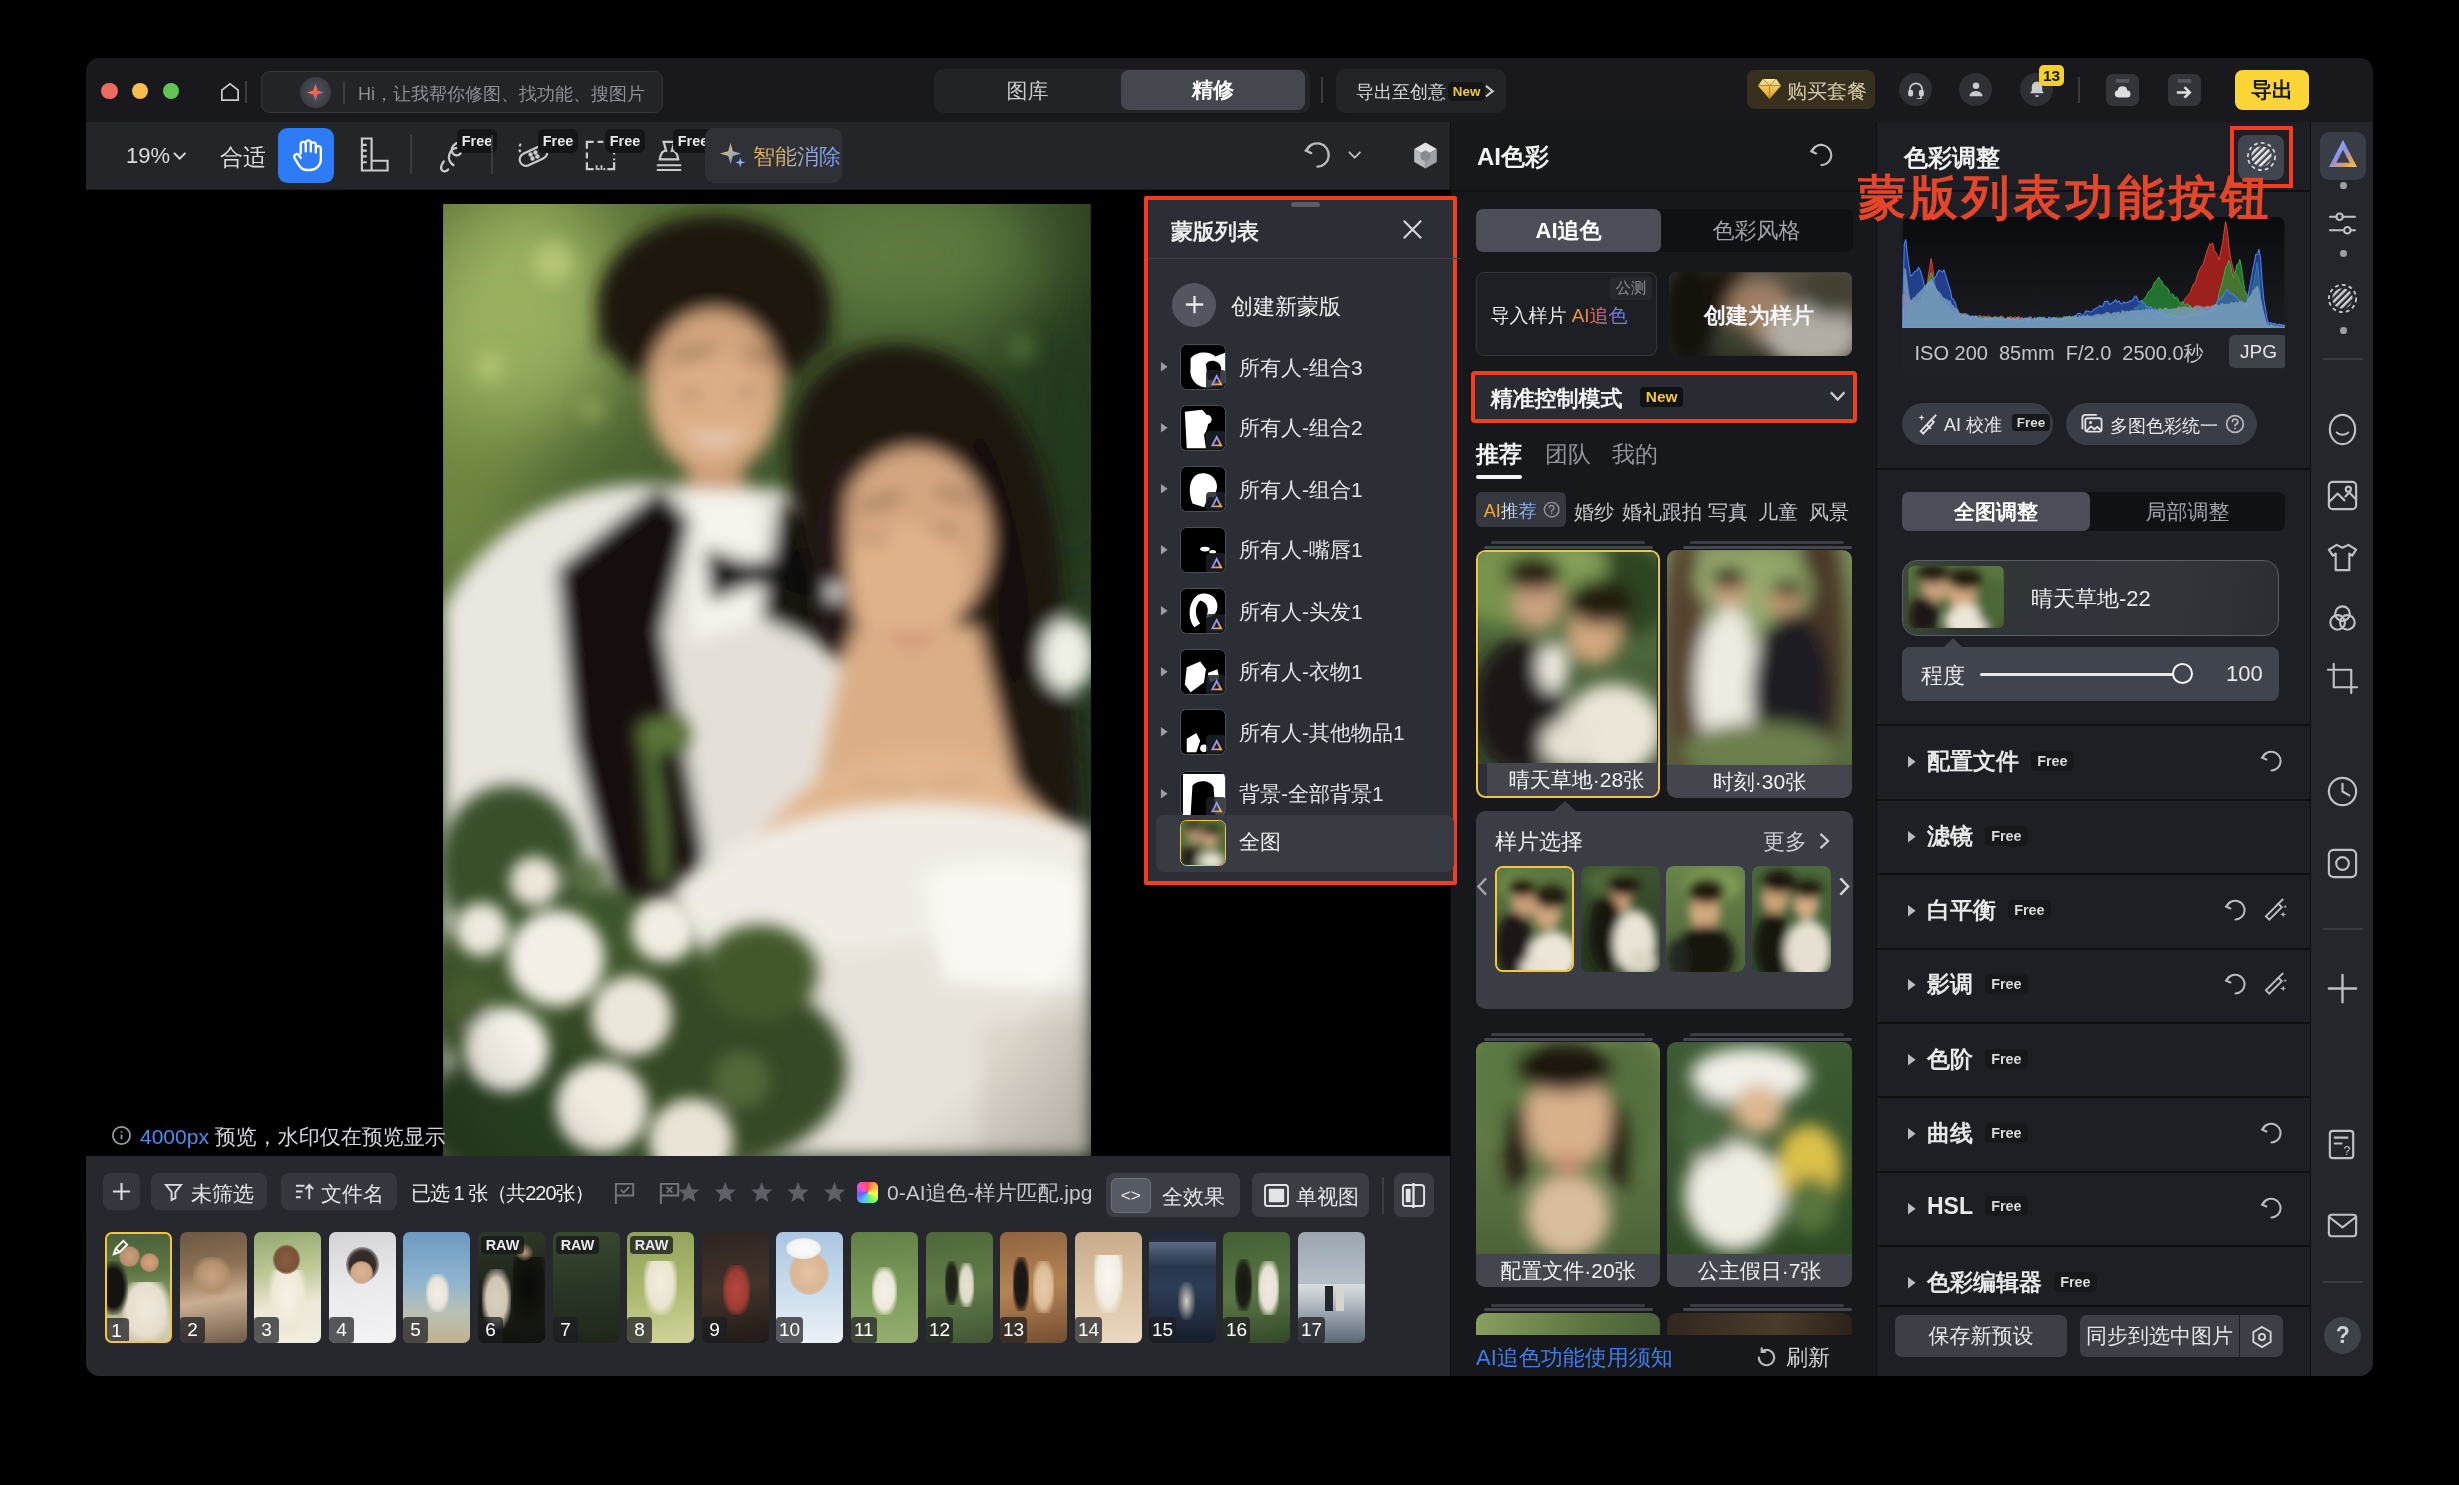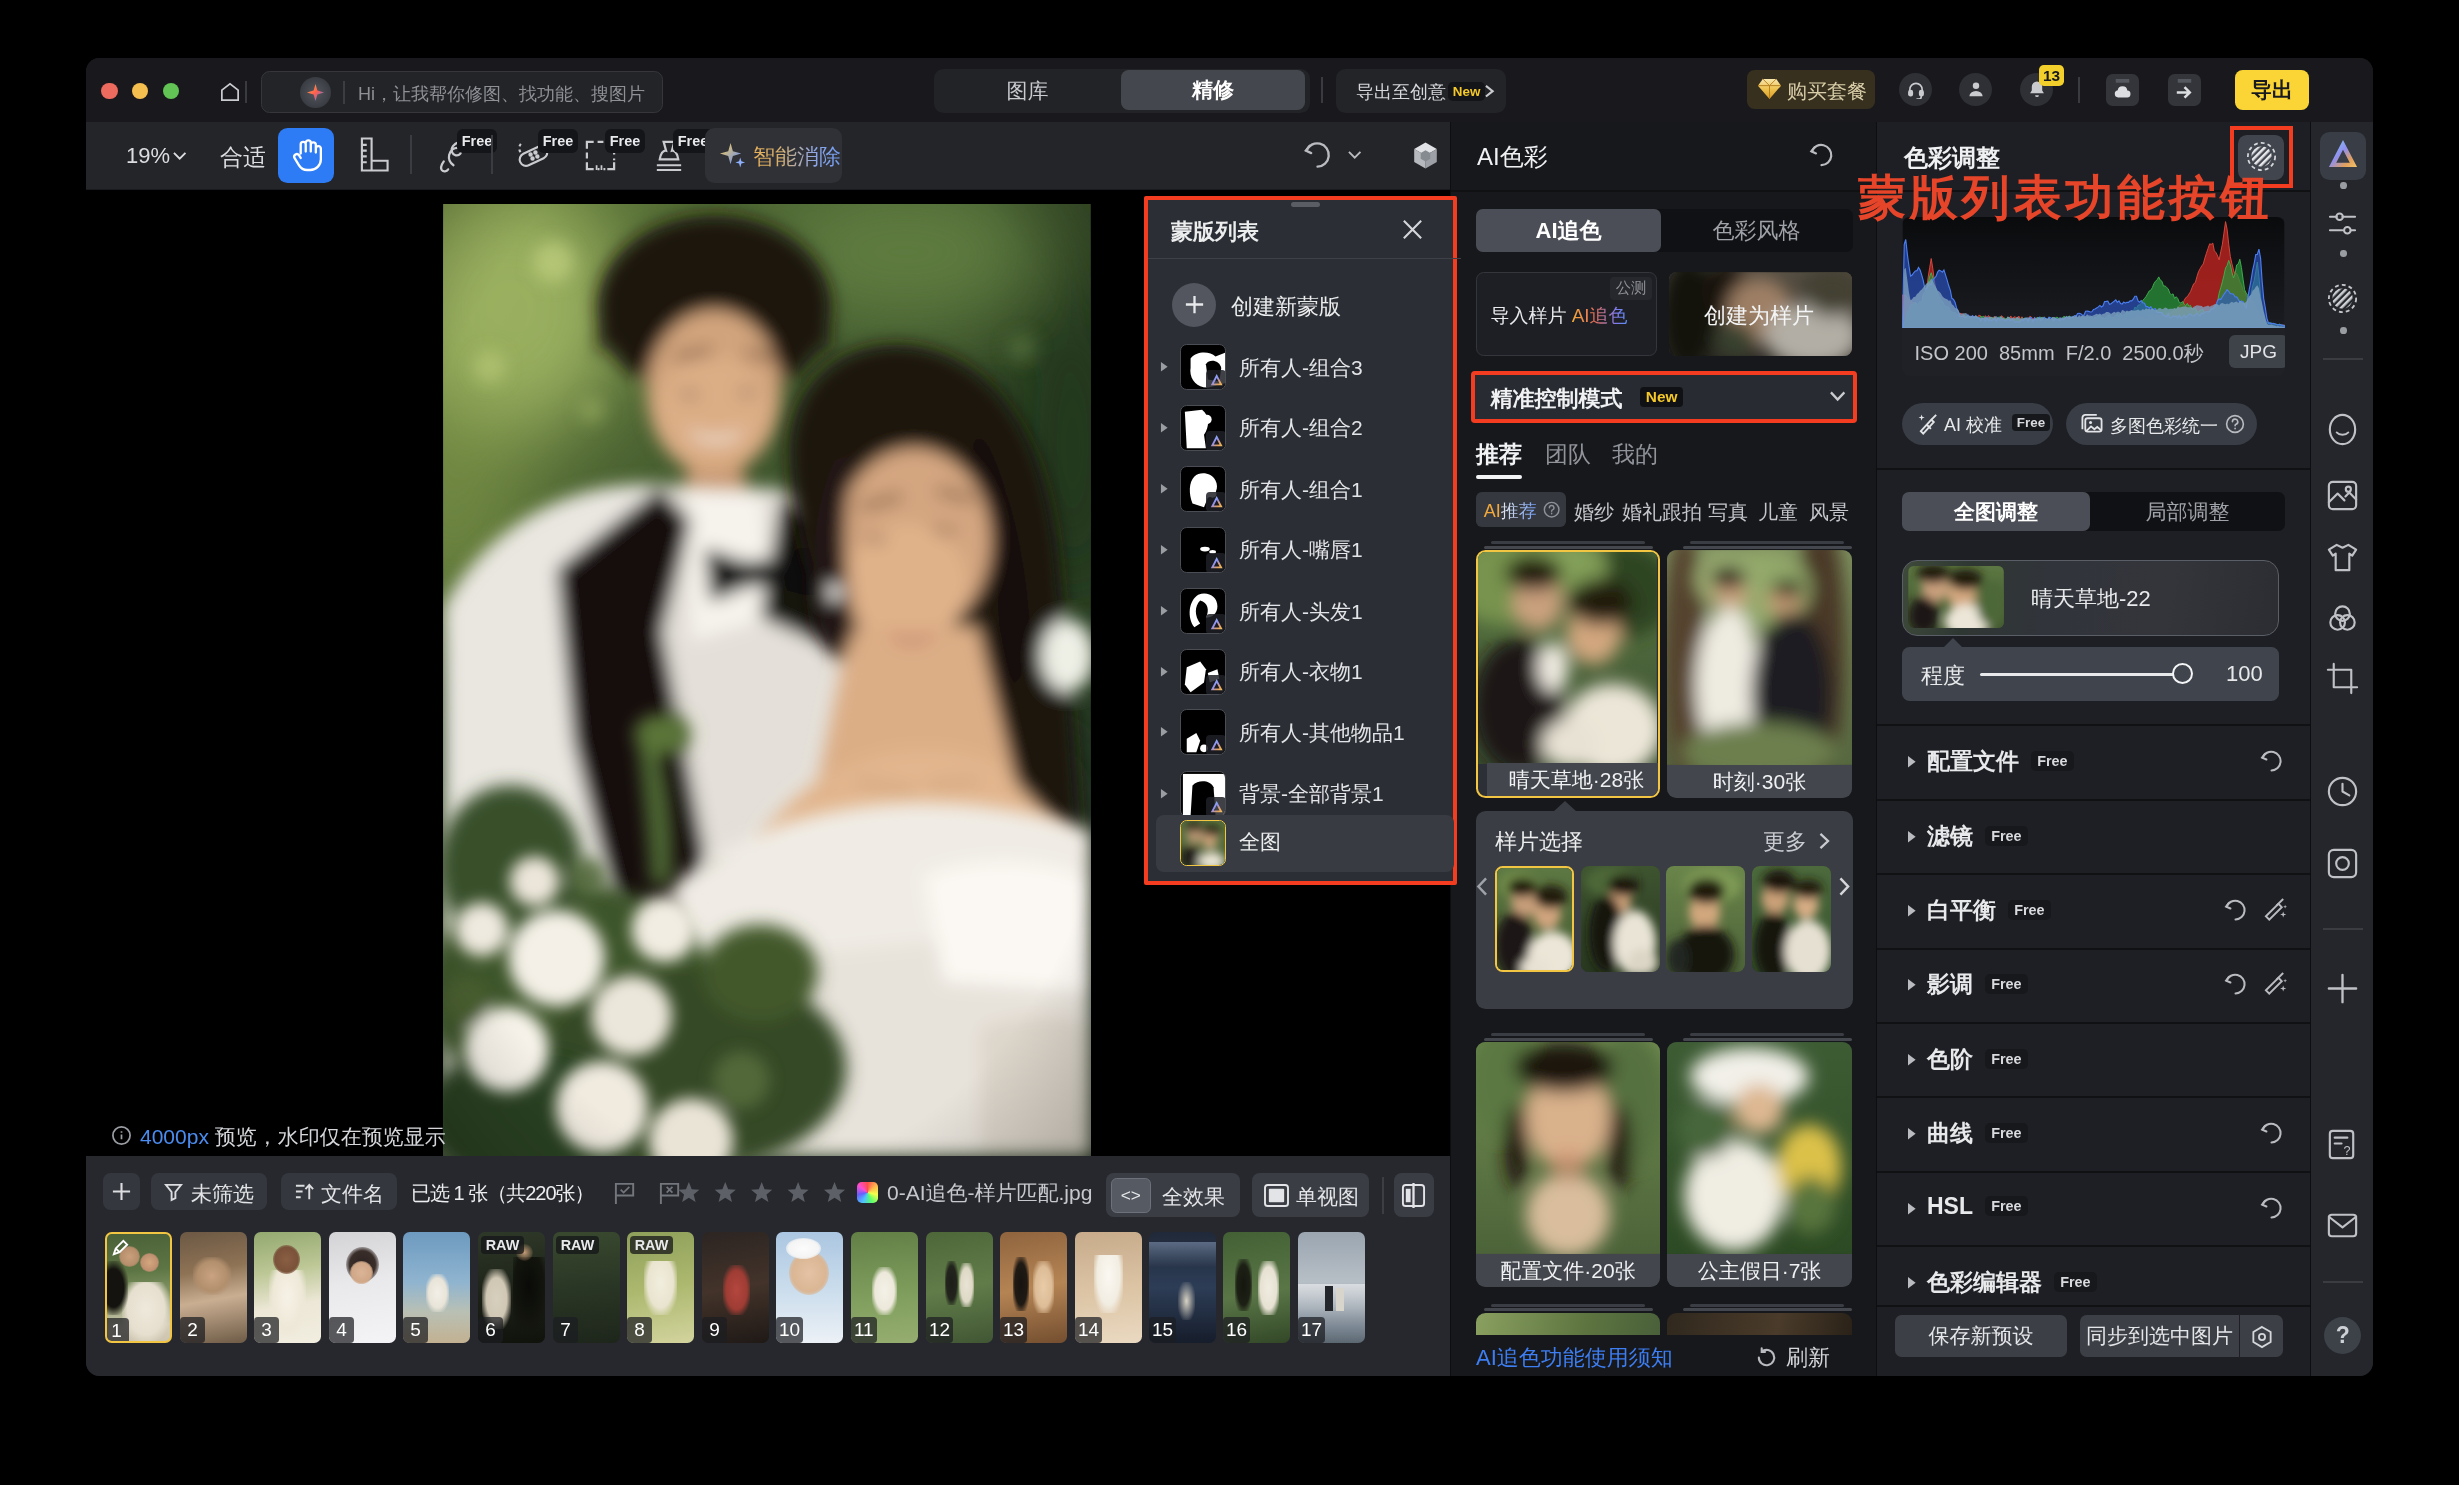--- a/index.html
+++ b/index.html
@@ -449,37 +449,37 @@
     <div class="abs" style="left:1212px;top:76px;width:67px;height:111px;border-radius:6.7px;background:linear-gradient(180deg,#9aa5b0 0%,#b7bfc6 45%,#6e7b88 78%,#59656f 100%);overflow:hidden;">
           <div class="abs" style="left:0px;top:52px;width:67px;height:60px;background:linear-gradient(180deg,rgba(230,232,235,.75),rgba(160,170,180,.4) 70%,transparent);"></div>
           <div class="abs" style="left:27px;top:54px;width:7.7px;height:25px;background:#23262a;"></div>
           <div class="abs" style="left:38px;top:56px;width:7.7px;height:23px;background:#d8d5cc;"></div>
           <div class="abs" style="left:0px;bottom:0px;min-width:25px;height:26px;background:rgba(28,29,33,.72);border-radius:3.8px;text-align:center;line-height:26px;font-size:19px;color:#fff;padding:0 2.9px;">17</div>
         </div>
     </div>
   </div>
 
   <div class="abs" id="aipanel" style="left:1364px;top:64px;width:426px;height:1254px;background:#17181c;border-left:1.9px solid #0d0e10;">
-    <span class="abs ellip" style="left:26px;top:19px;font-size:24px;font-weight:normal;color:#f0f1f3;">AI色彩</span>
+    <span class="abs ellip" style="left:26px;top:19px;font-size:24px;font-weight:bold;color:#f0f1f3;">AI色彩</span>
     <div class="abs" style="left:0;top:68px;width:426px;height:1.9px;background:#101113;"></div>
     <svg class="abs" style="left:357px;top:20px;" width="27" height="27" viewBox="0 0 32 32" fill="none" stroke="#b9bbc0" stroke-width="2.6" stroke-linecap="round">
         <path d="M8 6 L4 11 L9.5 13.5"></path>
         <path d="M4.5 11 A12 12 0 1 1 16 27.5"></path>
       </svg>
 
     <div class="abs" style="left:25px;top:87px;width:377px;height:43px;background:#101114;border-radius:6.7px;">
       <div class="abs" style="left:0;top:0;width:185px;height:43px;background:#4b4e56;border-radius:6.7px;text-align:center;line-height:43px;font-size:22px;font-weight:bold;color:#ffffff;">AI追色</div>
       <div class="abs" style="left:185px;top:0;width:191px;height:43px;text-align:center;line-height:43px;font-size:22px;color:#9fa2a8;">色彩风格</div>
     </div>
 
     <div class="abs" style="left:25px;top:150px;width:181px;height:84px;background:#1d1f24;border:1px solid #33363c;border-radius:7.7px;">
       <span class="abs" style="right:3.8px;top:3.8px;padding:1px 5.8px;background:#26282d;border-radius:3.8px;font-size:15.4px;color:#8e9197;">公测</span>
       <span class="abs ellip" style="left:13.4px;top:30px;font-size:19px;color:#e8e9eb;">导入样片 <span style="background:linear-gradient(90deg,#f2a93c,#e86f5a 40%,#7d7bf0 80%,#5d8df2);-webkit-background-clip:text;background-clip:text;color:transparent;">AI追色</span></span>
     </div>
-    <div class="abs" style="left:218px;top:150px;width:183px;height:84px;border-radius:7.7px;overflow:hidden;background:#2a2723;">
+    <div class="abs" style="left:218px;top:150px;width:183px;height:84px;border-radius:7.7px;overflow:hidden;background:#2a2723;font-weight:bold;">
         <svg class="abs" style="left:0;top:0;" width="183" height="84" viewBox="0 0 191 87">
           <defs>
             <linearGradient id="g34896" x1="0" y1="0" x2="0" y2="1">
               <stop offset="0" stop-color="#6b6354"></stop>
               <stop offset="1" stop-color="#3a362e"></stop>
             </linearGradient>
           </defs>
           <rect width="191" height="87" fill="url(#g34896)"></rect>
           <g filter="url(#tb9)">
             <ellipse cx="20" cy="44" rx="30" ry="60" fill="#16130f"></ellipse>

